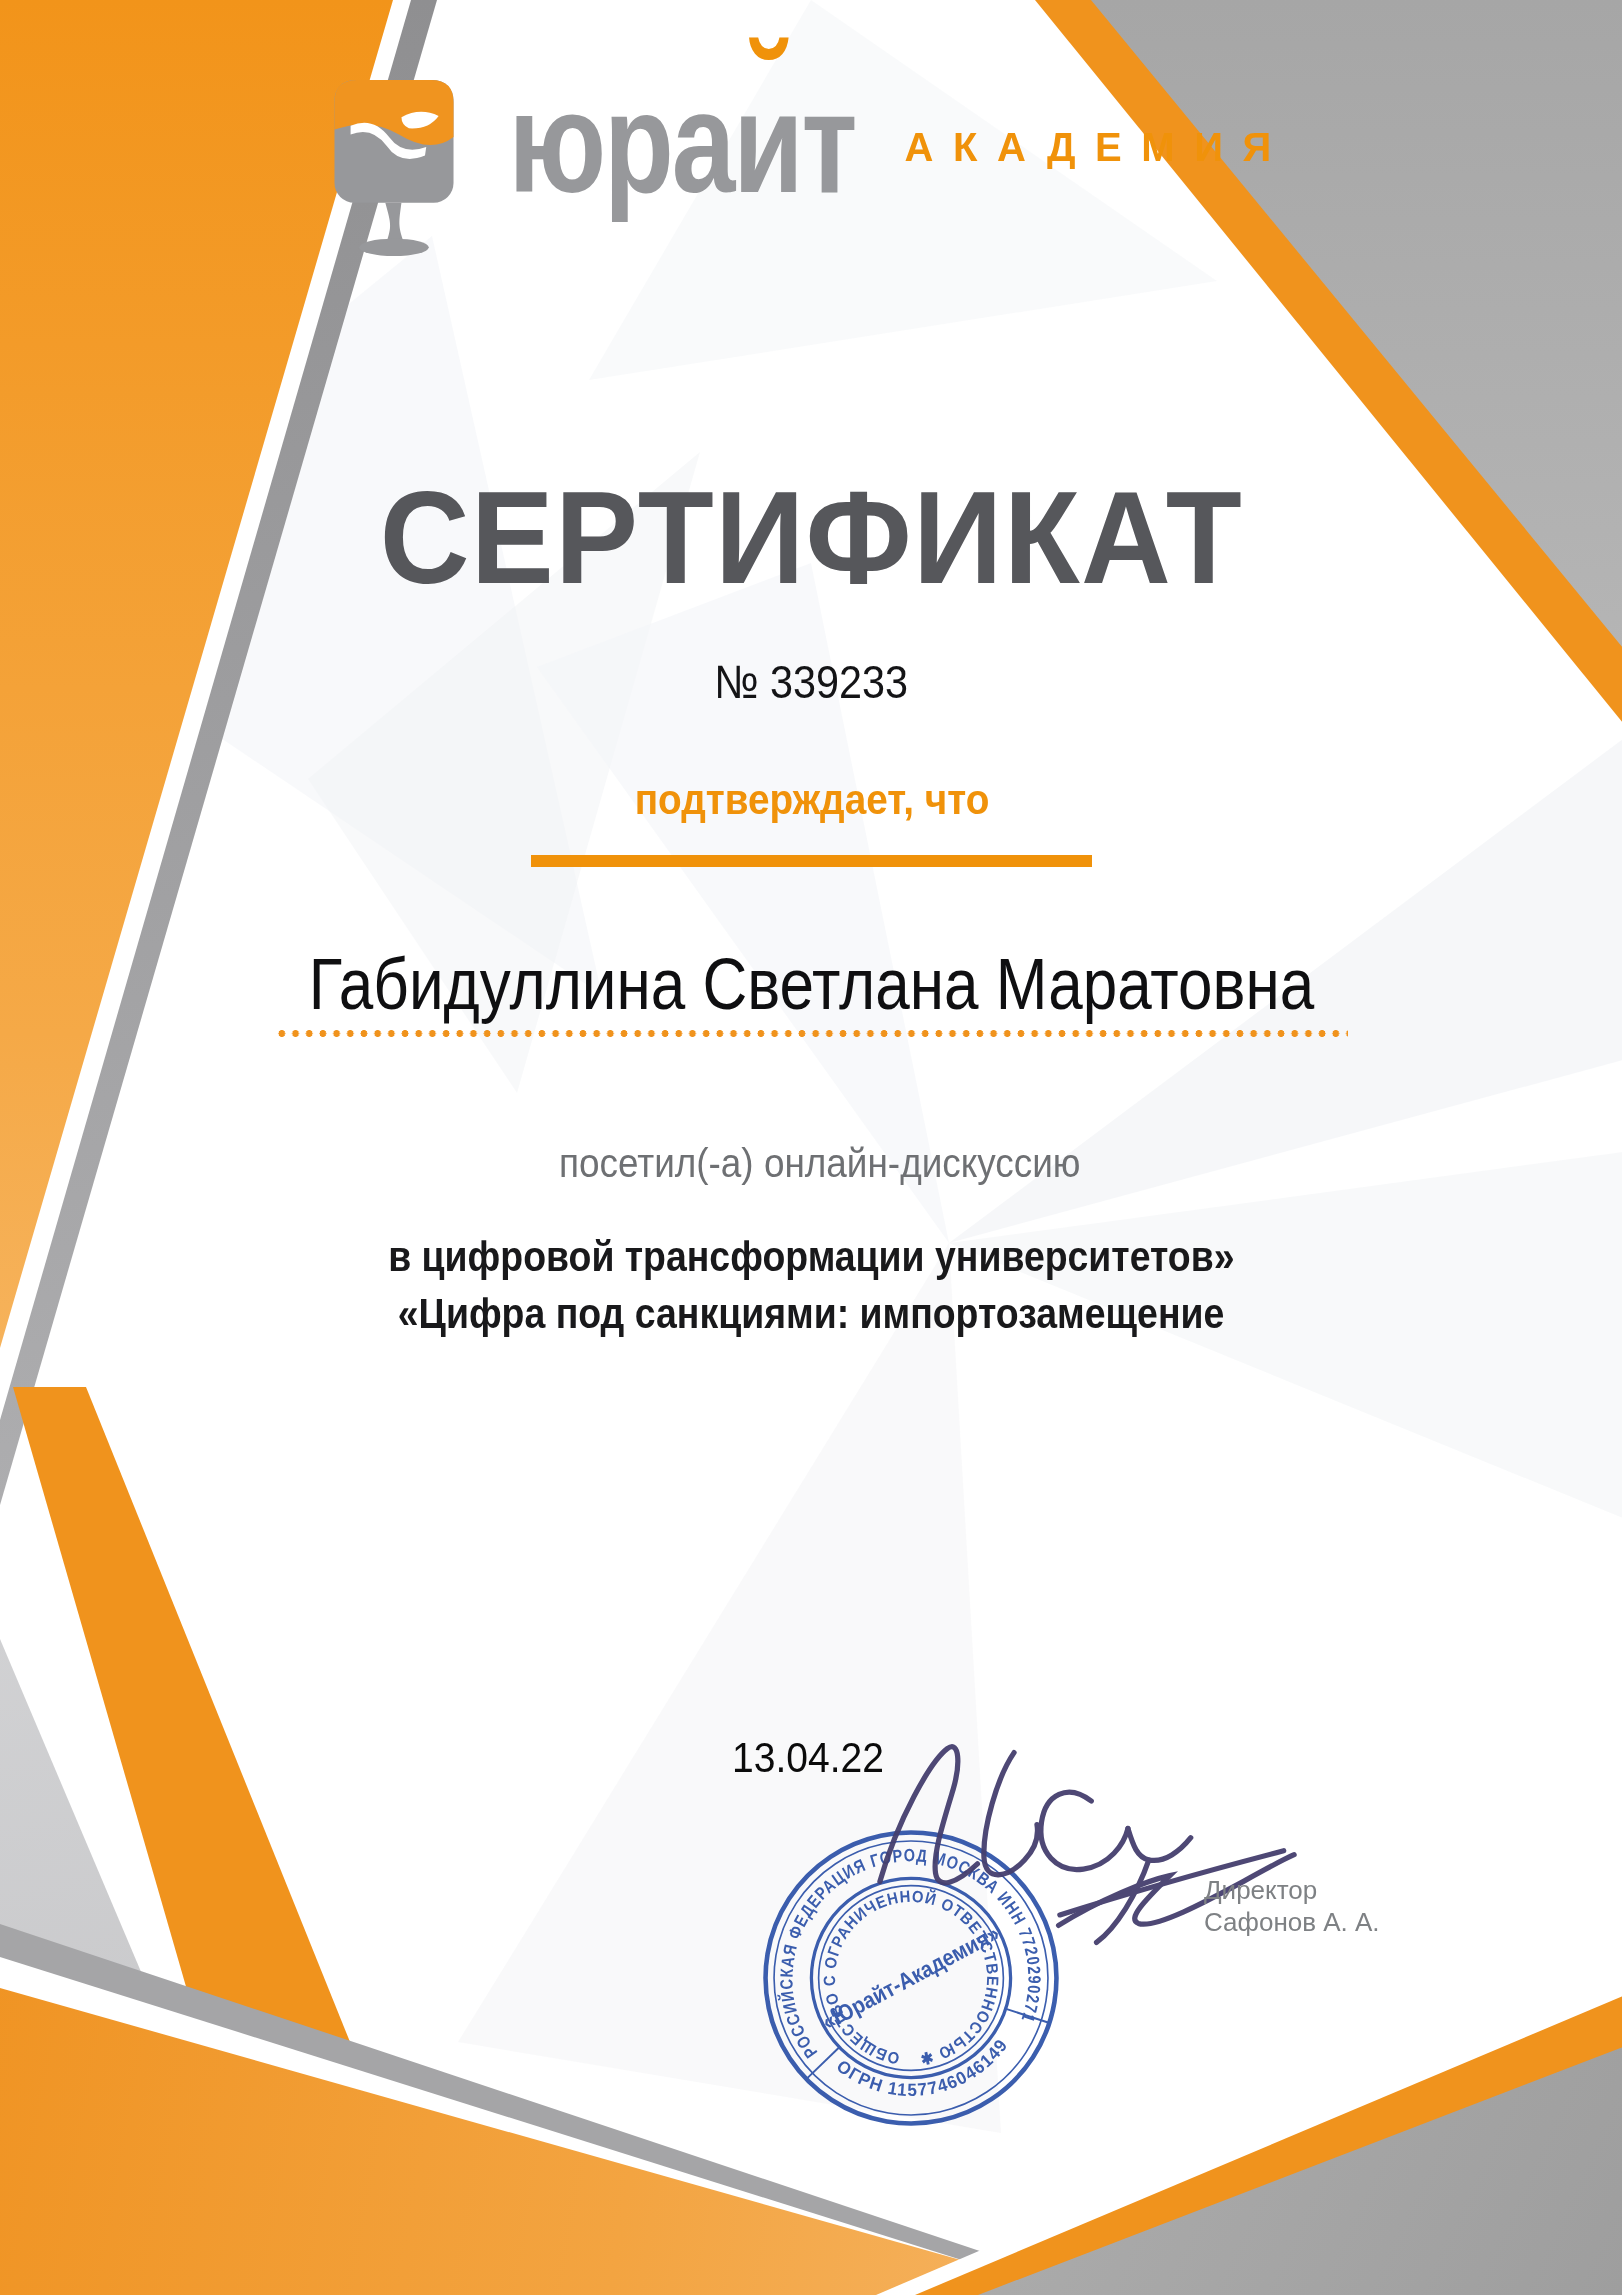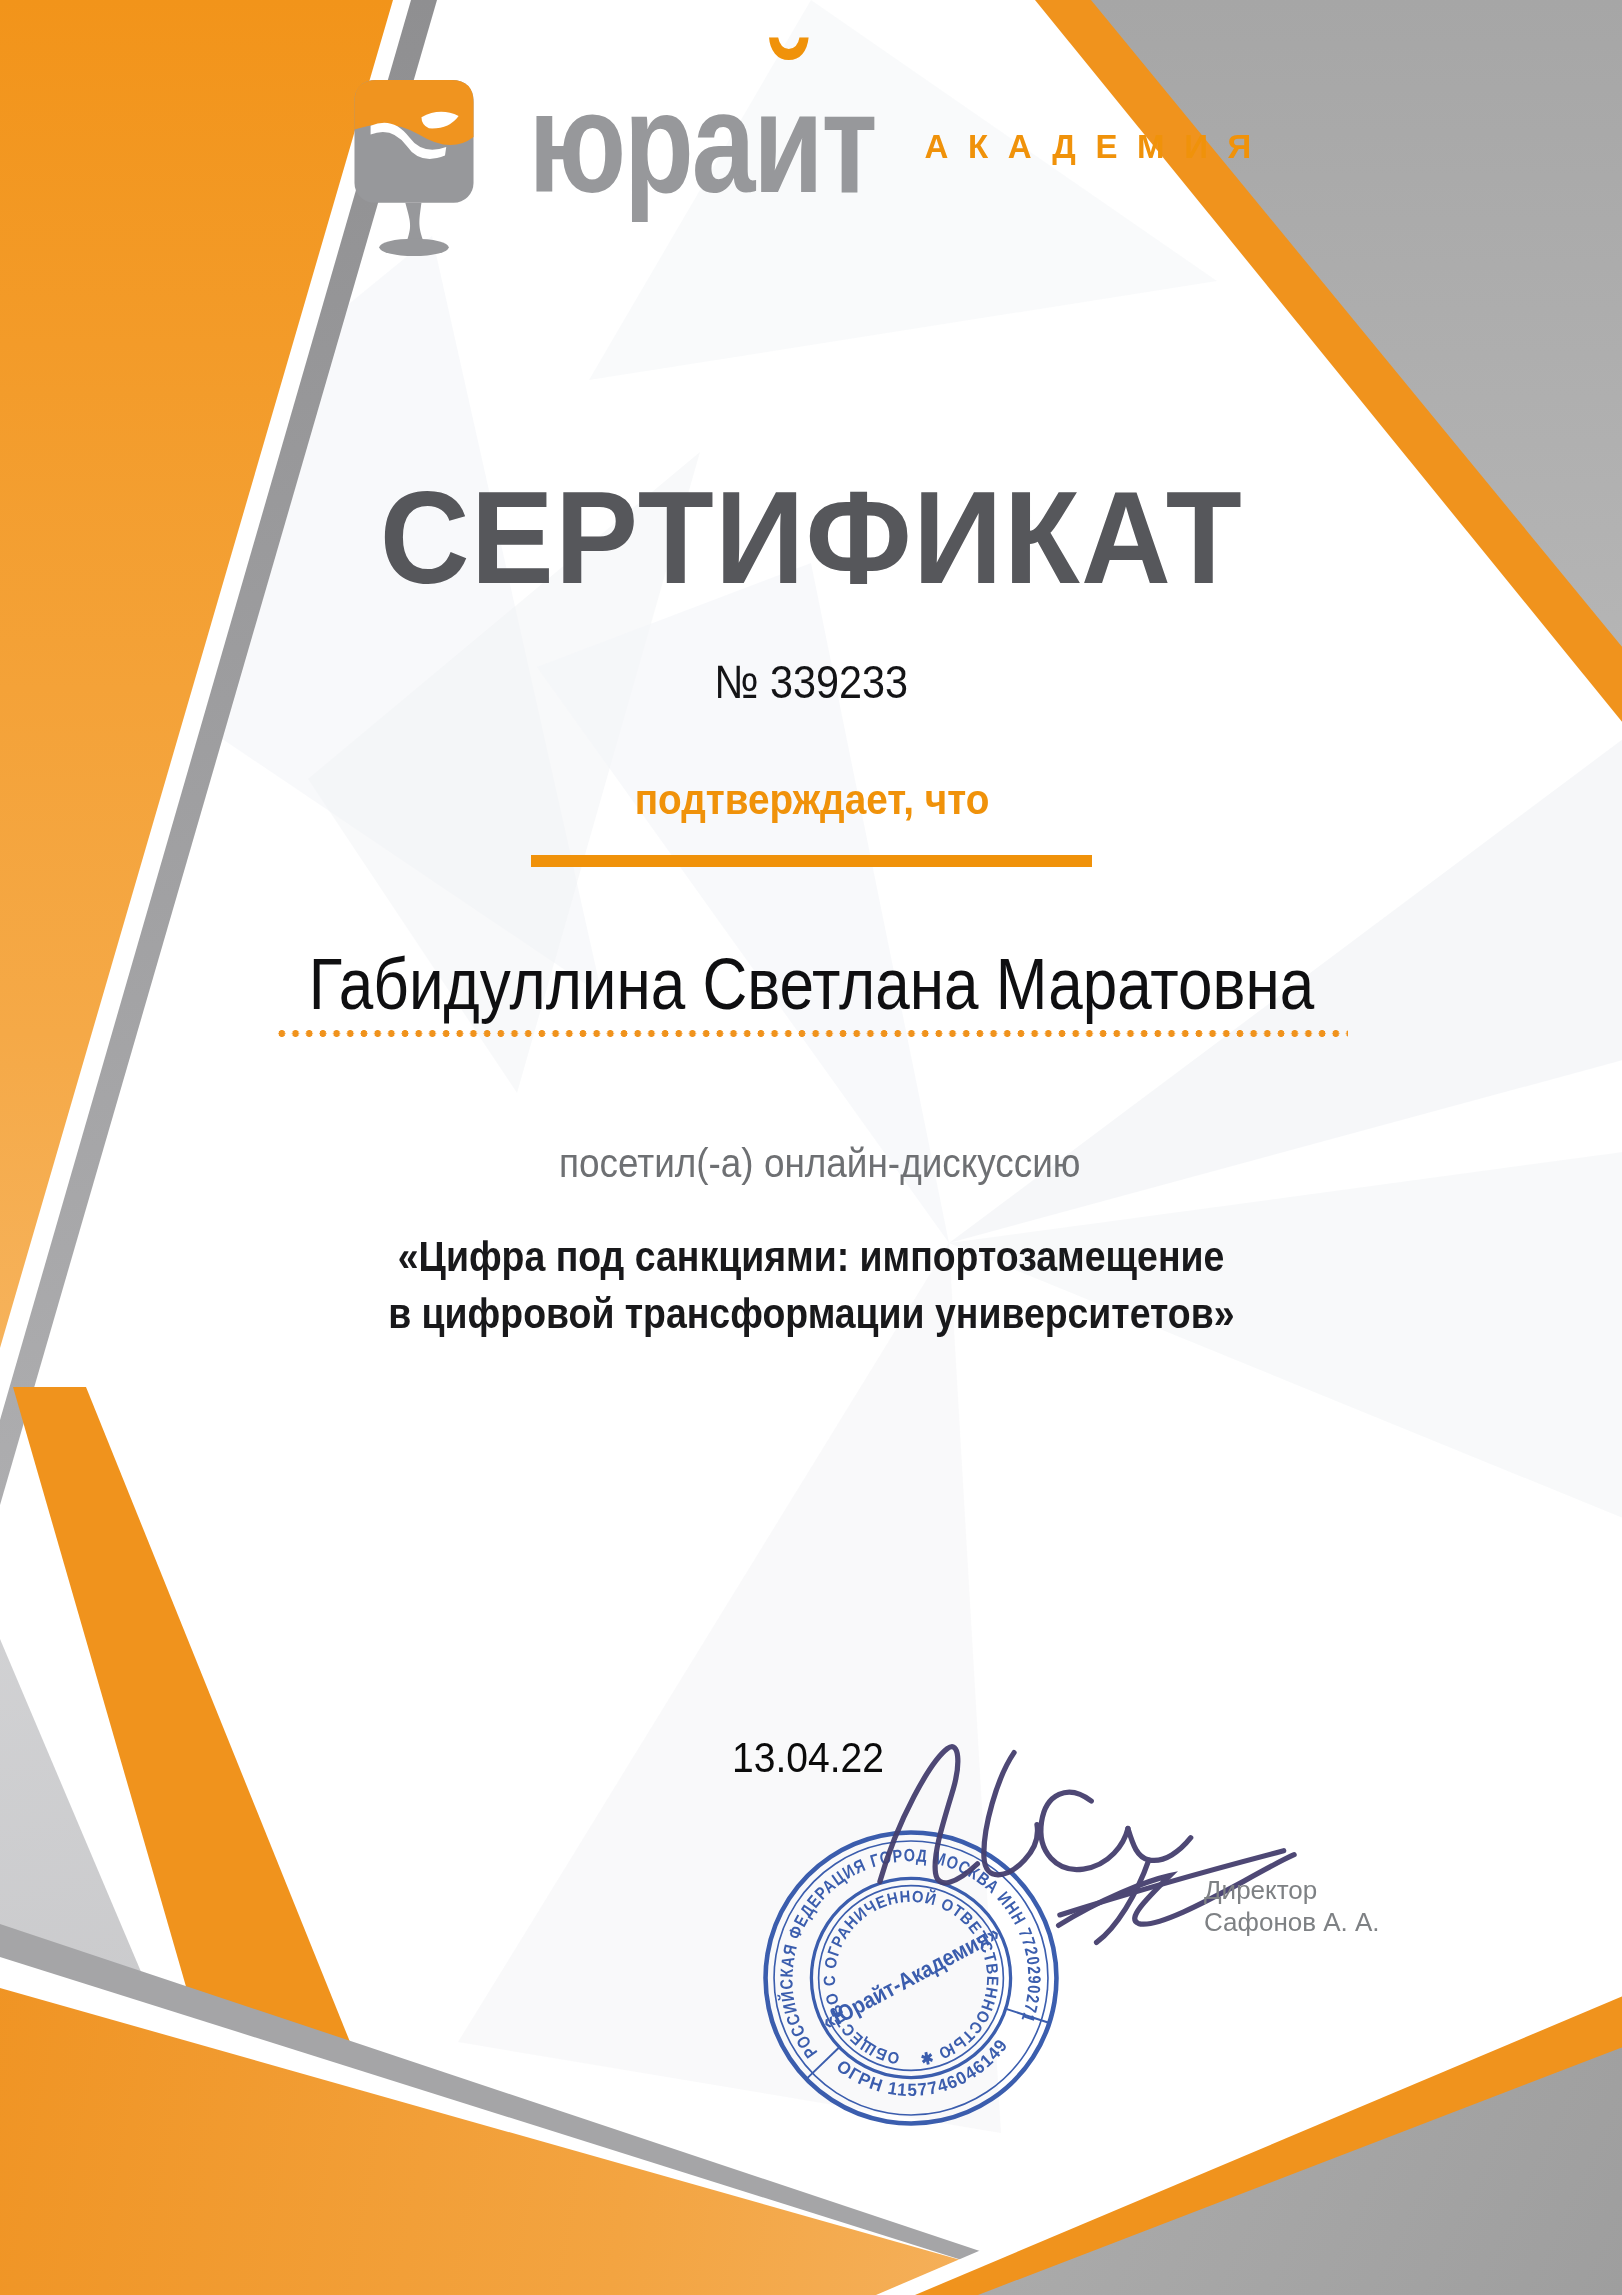--- a/index.html
+++ b/index.html
@@ -49,21 +49,21 @@
   .br-stripe{background:#F0931D;
     clip-path:polygon(1623px 1996px,915px 2295px,978px 2295px,1623px 2047px);}
 
   
   .logo-row{position:absolute;top:77px;left:0;right:0;display:flex;justify-content:center;align-items:flex-start;gap:9.2px;}
   .brand-col{display:flex;align-items:center;}
   .brand{font-size:143px;font-weight:bold;color:#97989B;line-height:0.92;letter-spacing:-2.6px;
     transform:scaleX(0.8);transform-origin:center top;white-space:nowrap;}
   .brand-i{position:relative;display:inline-block;}
   .brand-breve{position:absolute;left:54%;top:-0.34em;transform:translateX(-50%);color:#F0920A;font-weight:bold;}
-  .brand-sub{margin-top:9px;font-size:33px;font-weight:bold;color:#F0920A;letter-spacing:19.6px;text-indent:5.2px;white-space:nowrap;}
+  .brand-sub{margin-top:9px;font-size:40px;font-weight:bold;color:#F0920A;letter-spacing:19.6px;text-indent:5.2px;white-space:nowrap;}
 
   .license{top:285px;color:#3E3F41;font-size:26px;line-height:1.36;}
   .cert-title{top:462px;}
   .cert-title span{font-size:131px;font-weight:bold;color:#56575B;letter-spacing:1.3px;}
   .cert-number{top:654px;}
   .cert-number span{font-size:47px;color:#141416;}
   .confirm{top:775px;}
   .confirm span{font-size:43px;font-weight:bold;color:#F0920A;}
   .confirm-bar{position:absolute;top:855px;left:50%;margin-left:-281px;width:561px;height:11.8px;background:#F0920A;}
   .name{top:942px;}
@@ -143,22 +143,22 @@
 <div class="center-row name">
   <span class="cx" style="--sx:.85">Габидуллина Светлана Маратовна</span>
 </div>
 <div class="name-dots"></div>
 
 <div class="center-row action">
   <span class="cx" style="--sx:.9">посетил(-а) онлайн-дискуссию</span>
 </div>
 
 <div class="center-row event">
+  <div><span class="cx" style="--sx:.87">в цифровой трансформации университетов»</span></div>
   <div><span class="cx" style="--sx:.87">«Цифра под санкциями: импортозамещение</span></div>
-  <div><span class="cx" style="--sx:.87">в цифровой трансформации университетов»</span></div>
 </div>
 
 <div class="date">
   <span class="cx" style="--sx:.93;transform-origin:left top;">13.04.22</span>
 </div>
 
 <div class="stamp-wrap">
   <svg width="304" height="304" viewBox="0 0 464 464">
     <g fill="none" stroke="#2D52A8">
       <circle cx="232" cy="232" r="222" stroke-width="7"></circle>

